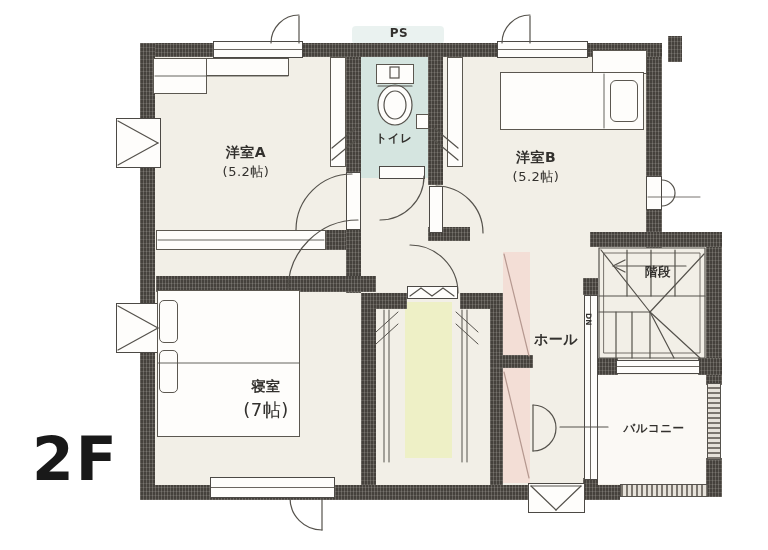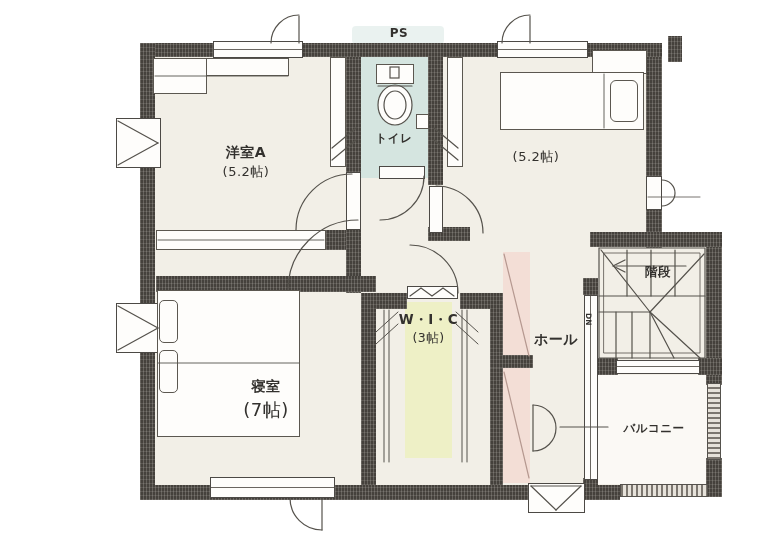--- a/index.html
+++ b/index.html
@@ -193,36 +193,36 @@
     <span>PS</span>
   </div>
   <div class="lbl" style="left:363px;top:130px;width:62px;font-size:11.5px;">
     <span>トイレ</span>
   </div>
   <div class="lbl" style="left:196px;top:143px;width:100px;font-size:14px;">
     <span class="nm">洋室A</span>
     <span class="sz" style="font-size:13px;">(5.2帖)</span>
   </div>
   <div class="lbl" style="left:486px;top:148px;width:100px;font-size:14px;">
+    <span class="nm">洋室B</span>
     <span class="sz" style="font-size:13px;">(5.2帖)</span>
   </div>
   <div class="lbl" style="left:216px;top:345px;width:100px;font-size:14px;margin-top:32px;">
     <span class="nm">寝室</span>
     <span class="sz" style="font-size:18px;">(7帖)</span>
   </div>
-  <div class="lbl" style="left:381px;top:310px;width:95px;font-size:13.5px;">
-    <span class="nm">W・I・C</span>
-    <span class="sz" style="font-size:12.5px;">(3帖)</span>
-  </div>
   <div class="lbl" style="left:524px;top:330px;width:64px;font-size:14px;">
     <span>ホール</span>
   </div>
   <div class="lbl" style="left:634px;top:263px;width:48px;font-size:12.5px;">
     <span>階段</span>
   </div>
   <div class="lbl rot90" style="left:579px;top:314px;width:18px;font-size:7.5px;letter-spacing:0;">
     <span>DN</span>
   </div>
   <div class="lbl" style="left:612px;top:420px;width:84px;font-size:11.5px;">
     <span>バルコニー</span>
   </div>
+  <div class="floor-big" style="left:32px;top:424px;">
+    <span>2F</span>
+  </div>
 
 </div>
 
 </body></html>

